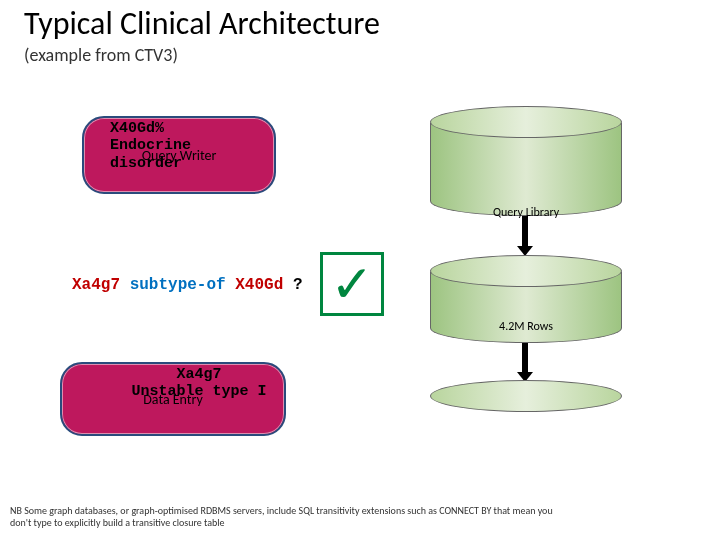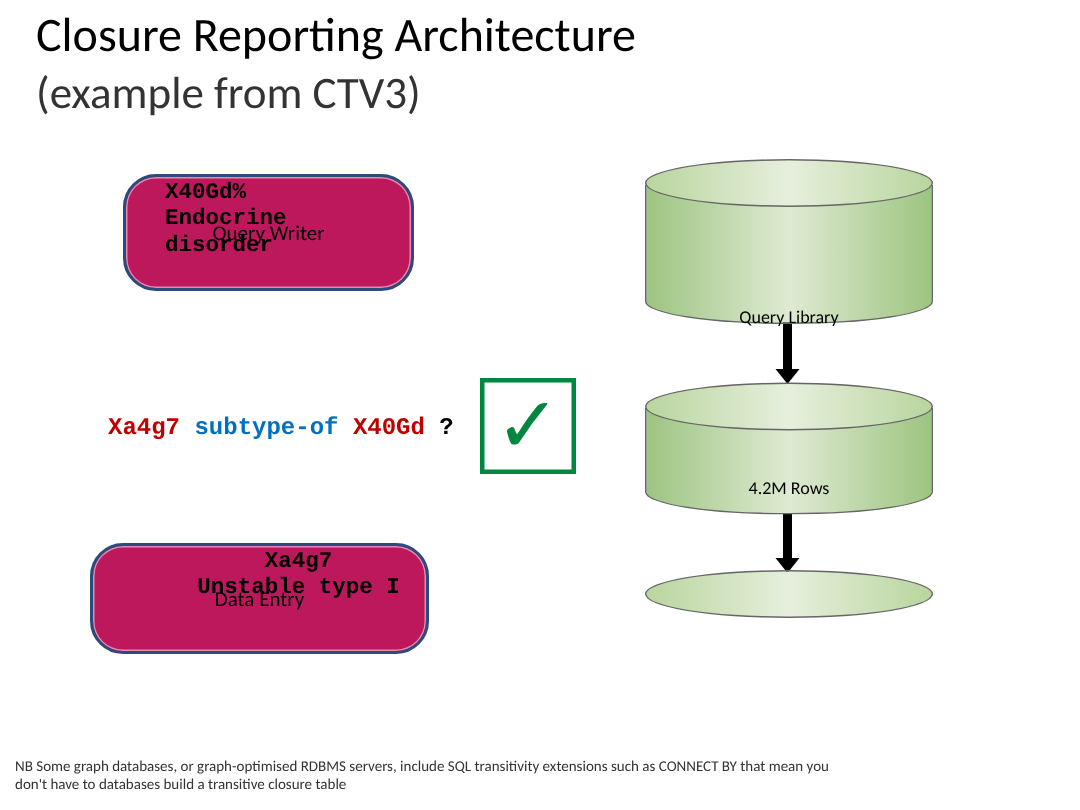--- a/index.html
+++ b/index.html
@@ -16,21 +16,21 @@
     position: absolute;
     left: 24px;
     top: 4px;
     font-size: 32px;
     color: #000;
   }
   .subtitle {
     position: absolute;
     left: 24px;
     top: 44px;
-    font-size: 30px;
+    font-size: 18px;
     color: #333;
   }
 
   
   .db {
     position: absolute;
     width: 190px;
   }
   .db .top {
     width: 100%;
@@ -168,21 +168,21 @@
     bottom: 12px;
     font-size: 10px;
     color: #333;
     line-height: 1.15;
     max-width: 560px;
   }
 </style>
 </head>
 <body>
 
-<div class="title">Closure Reporting Architecture</div>
+<div class="title">Typical Clinical Architecture</div>
 <div class="subtitle">(example from CTV3)</div>
 
 <div class="rbox box1">
   <span class="qw-label">Query Writer</span>
 </div>
 <div class="code-overlay" style="left:110px; top:120px;"><span>X40Gd%</span>
 <span>Endocrine</span>
 <span>disorder</span></div>
 
 <div class="rbox box2">
@@ -224,13 +224,13 @@
     </div>
   </div>
 </div>
 
 <div class="arrow arrow2"></div>
 
 <div class="db db3">
   <div class="top"></div>
 </div>
 
-<div class="footnote">NB Some graph databases, or graph-optimised RDBMS servers, include SQL transitivity extensions such as CONNECT BY that mean you don't have to databases build a transitive closure table</div>
+<div class="footnote">NB Some graph databases, or graph-optimised RDBMS servers, include SQL transitivity extensions such as CONNECT BY that mean you don't type to explicitly build a transitive closure table</div>
 
 </body></html>

